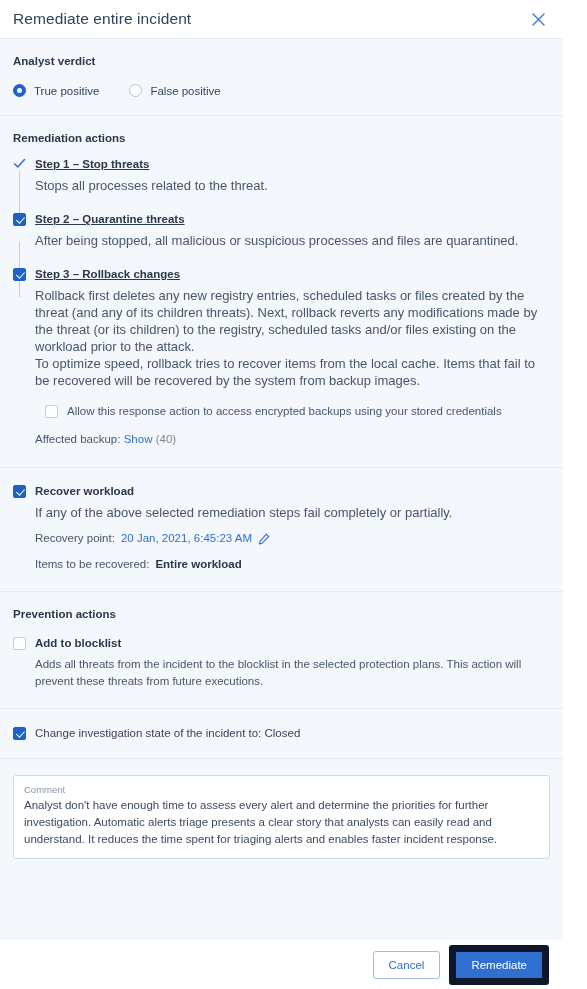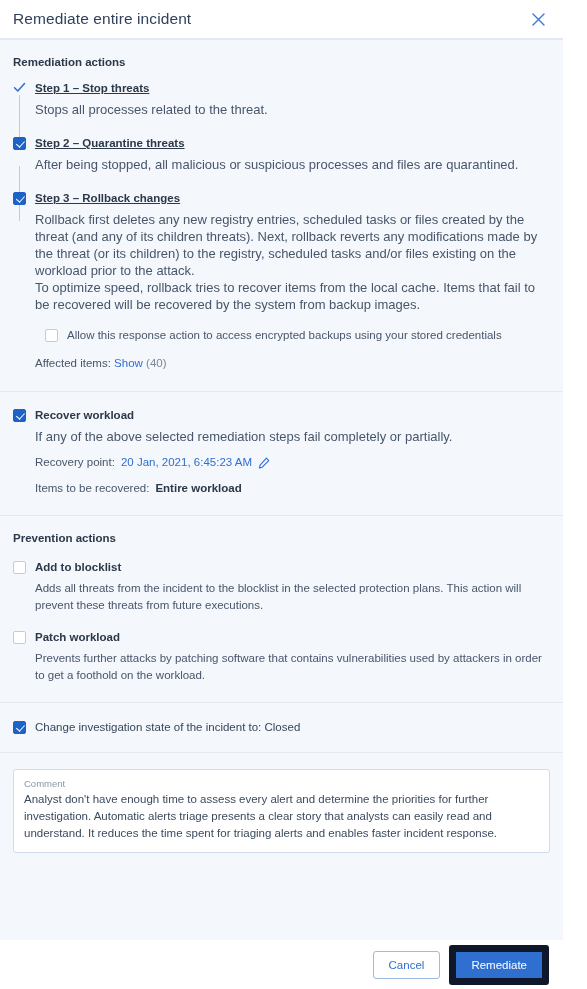--- a/index.html
+++ b/index.html
@@ -121,20 +121,33 @@
     <div class="header-title">Remediate entire incident</div>
     <div class="close-btn">
       <svg width="15" height="15" viewBox="0 0 15 15" aria-hidden="true">
         <path d="M2 2 L13 13 M13 2 L2 13" stroke="#3a78d6" stroke-width="1.4" fill="none" stroke-linecap="round"></path>
       </svg>
     </div>
   </div>
 
   <div class="body">
 
+    <div class="section">
+      <div class="sec-title">Analyst verdict</div>
+      <div class="radio-row">
+        <label class="radio-opt">
+          <span class="radio checked"></span>
+          <span class="radio-label">True positive</span>
+        </label>
+        <label class="radio-opt">
+          <span class="radio"></span>
+          <span class="radio-label">False positive</span>
+        </label>
+      </div>
+    </div>
 
     <div class="divider"></div>
 
     <div class="section">
       <div class="sec-title">Remediation actions</div>
 
       <div class="steps">
         <div class="connector" style="top:27px; height:55px;"></div>
         <div class="connector" style="top:98px; height:55px;"></div>
 
@@ -169,21 +182,21 @@
           </div>
           <div class="step-desc">Rollback first deletes any new registry entries, scheduled tasks or files created by the threat (and any of its children threats). Next, rollback reverts any modifications made by the threat (or its children) to the registry, scheduled tasks and/or files existing on the workload prior to the attack.</div>
           <div class="step-desc" style="padding-top:0;">To optimize speed, rollback tries to recover items from the local cache. Items that fail to be recovered will be recovered by the system from backup images.</div>
 
           <div class="sub-cb-row">
             <span class="cb"></span>
             <span class="sub-cb-label">Allow this response action to access encrypted backups using your stored credentials</span>
           </div>
 
           <div class="affected">
-            <span>Affected items:</span>
+            <span>Affected backup:</span>
             <span class="link">Show</span>
             <span class="muted">(40)</span>
           </div>
         </div>
       </div>
       <div style="height:18px;"></div>
     </div>
 
     <div class="divider"></div>
 
@@ -218,27 +231,20 @@
       <div class="sec-title">Prevention actions</div>
 
       <div class="prev-item">
         <div class="prev-head">
           <span class="cb"></span>
           <span class="prev-title">Add to blocklist</span>
         </div>
         <div class="prev-desc">Adds all threats from the incident to the blocklist in the selected protection plans. This action will prevent these threats from future executions.</div>
       </div>
 
-      <div class="prev-item">
-        <div class="prev-head">
-          <span class="cb"></span>
-          <span class="prev-title">Patch workload</span>
-        </div>
-        <div class="prev-desc">Prevents further attacks by patching software that contains vulnerabilities used by attackers in order to get a foothold on the workload.</div>
-      </div>
       <div style="height:18px;"></div>
     </div>
 
     <div class="divider"></div>
 
     <div class="section">
       <div class="invest">
         <span class="cb checked"></span>
         <span class="invest-label">Change investigation state of the incident to: Closed</span>
       </div>

